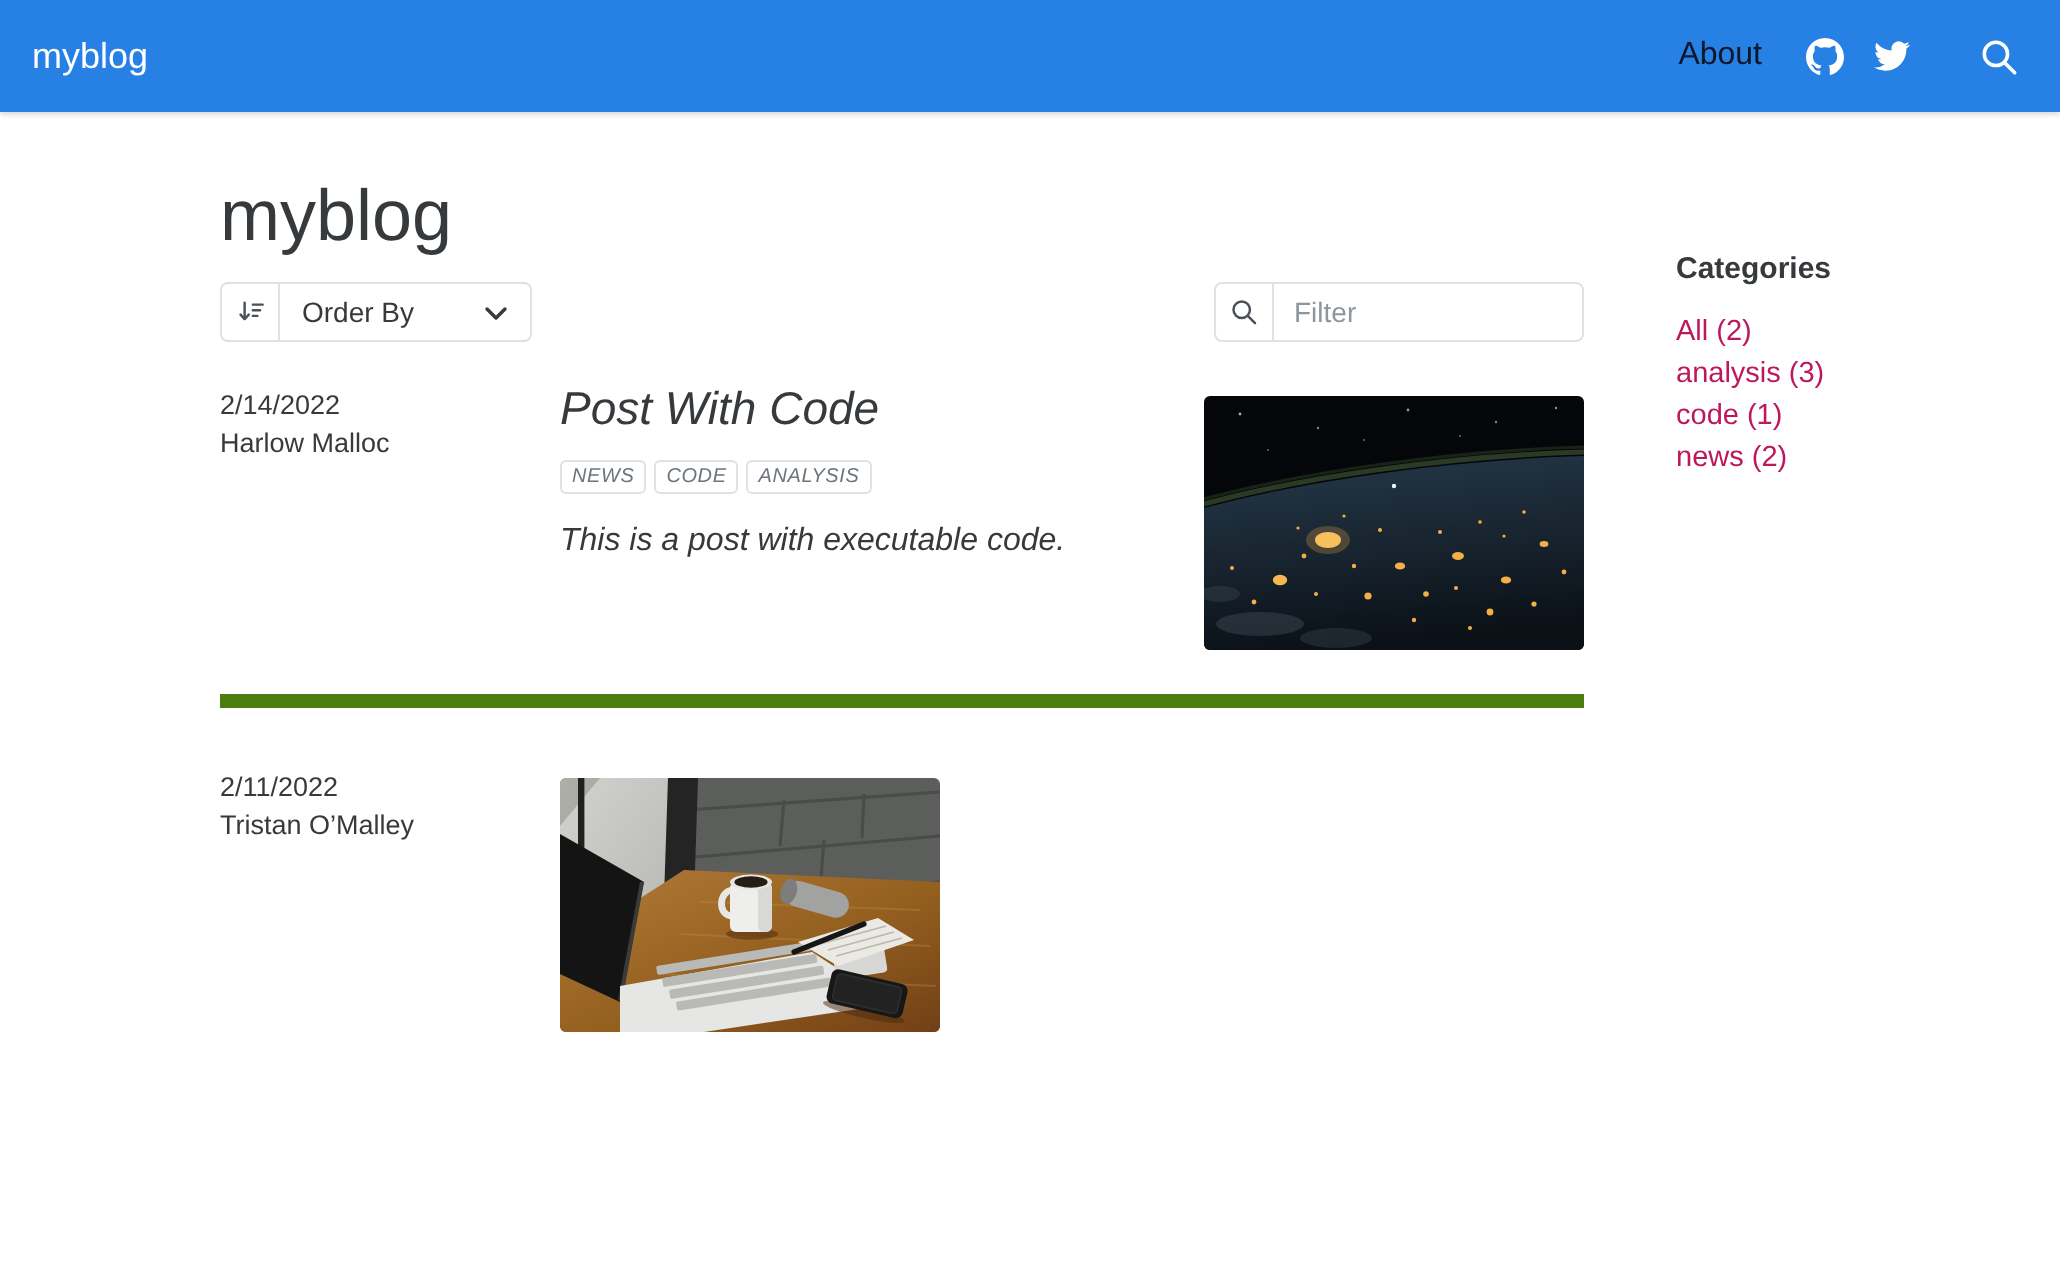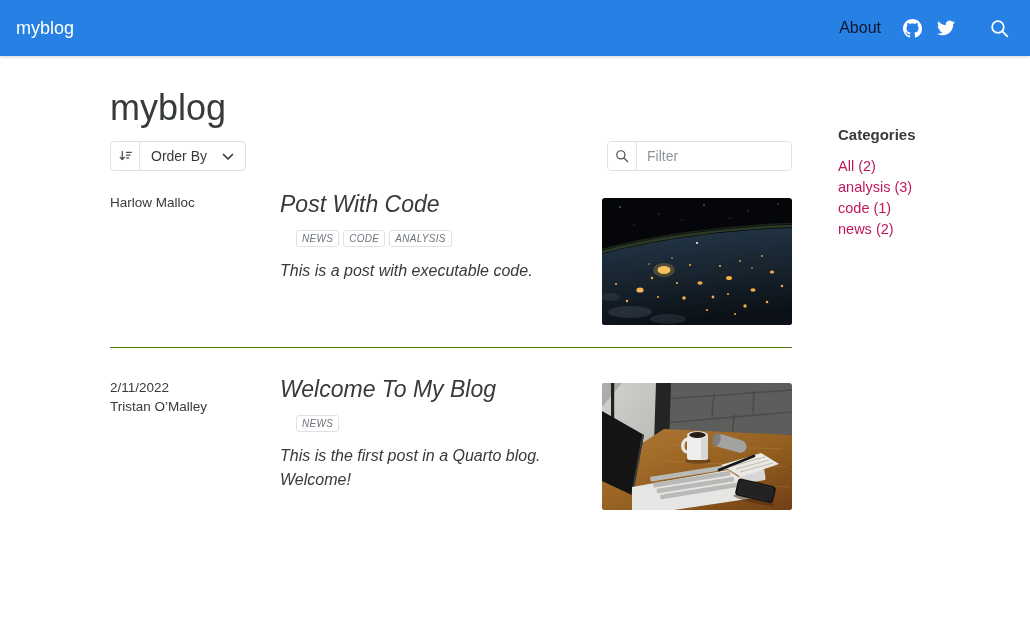--- a/index.html
+++ b/index.html
@@ -21,35 +21,35 @@
   .content { width:682px; flex:0 0 682px; }
   .sidebar { margin-left:46px; padding-top:38px; width:140px; }
 
   h1.page-title { font-size:36px; font-weight:400; line-height:1.1; margin:0 0 13px; color:#373a3c; }
 
   
   .toolbar { display:flex; justify-content:space-between; margin-bottom:20px; }
   .group { display:flex; height:30px; border:1px solid #dee2e6; border-radius:4px; background:#fff; align-items:stretch; }
   .group .icon-box { width:29px; display:flex; align-items:center; justify-content:center;
     border-right:1px solid #dee2e6; color:#495057; }
-  .orderby { width:136px; }
+  .orderby { width:156px; }
   .orderby .select { flex:1; display:flex; align-items:center; justify-content:space-between;
     padding:0 11px; font-size:14px; color:#373a3c; cursor:pointer; }
   .filter-group { width:185px; }
   .filter-group input { flex:1; min-width:0; border:none; outline:none; font-size:14px;
     padding:0 10px; color:#373a3c; background:transparent; font-family:"Liberation Sans",sans-serif; }
   .filter-group input::placeholder { color:#8d959d; }
 
   
   .post { display:grid; grid-template-columns:170px minmax(0,1fr) 190px; padding:0 0 22px; }
-  .post + .post { border-top:1px solid #4d7c0f; padding-top:28px; }
+  .post + .post { border-top:7px solid #4d7c0f; padding-top:28px; }
   .meta { font-size:13.5px; line-height:1.45; color:#373a3c; padding-top:2px; }
   .post-body { padding-right:12px;font-style:italic; }
   .post-title { font-size:23px; font-weight:400; line-height:1.2; margin:0 0 10px; color:#373a3c; cursor:pointer; }
-  .badges { margin-bottom:12px;margin-left:16px; }
+  .badges { margin-bottom:12px; }
   .badge { display:inline-block; border:1px solid #dee2e6; border-radius:3px; padding:2px 5px 2px;
     font-size:10px; letter-spacing:.3px; color:#6c757d; text-transform:uppercase; margin-right:4px; cursor:pointer; }
   .desc { font-size:16px; line-height:1.5; color:#373a3c; }
   .thumb { width:190px; height:127px; margin-top:7px; border-radius:3px; overflow:hidden; cursor:pointer; }
   .thumb svg { display:block; width:190px; height:127px; }
 
   
   .cat-heading { font-size:15px; font-weight:700; color:#373a3c; margin-bottom:13px; }
   .cat-item { font-size:14.5px; line-height:21px; color:#be185d; cursor:pointer; }
 </style>
@@ -108,20 +108,21 @@
               <circle cx="6.7" cy="6.7" r="4.7" stroke="#495057" stroke-width="1.4"></circle>
               <line x1="10.3" y1="10.3" x2="14.3" y2="14.3" stroke="#495057" stroke-width="1.4" stroke-linecap="round"></line>
             </svg>
         </span>
         <input type="text" placeholder="Filter" style="">
       </div>
     </div>
 
     <article class="post">
       <div class="meta">
+        <div>2/14/2022</div>
         <div>Harlow Malloc</div>
       </div>
       <div class="post-body">
         <h3 class="post-title">Post With Code</h3>
         <div class="badges">
           <span class="badge">NEWS</span><span class="badge">CODE</span><span class="badge">ANALYSIS</span>
         </div>
         <p class="desc">This is a post with executable code.</p>
       </div>
       <div class="thumb">
@@ -184,27 +185,20 @@
           <circle cx="95" cy="45" r="1.1" fill="#eef4fa"></circle>
         </svg>
       </div>
     </article>
 
     <article class="post">
       <div class="meta">
         <div>2/11/2022</div>
         <div>Tristan O’Malley</div>
       </div>
-      <div class="post-body">
-        <h3 class="post-title">Welcome To My Blog</h3>
-        <div class="badges">
-          <span class="badge">NEWS</span>
-        </div>
-        <p class="desc">This is the first post in a Quarto blog. Welcome!</p>
-      </div>
       <div class="thumb">
         <svg viewBox="0 0 190 127" preserveAspectRatio="none">
           <defs>
             <linearGradient id="deskGrad" x1="0" y1="0" x2="1" y2="1">
               <stop offset="0" stop-color="#b27a38"></stop>
               <stop offset="0.55" stop-color="#94601f"></stop>
               <stop offset="1" stop-color="#713f16"></stop>
             </linearGradient>
             <linearGradient id="winGrad" x1="0" y1="0" x2="1" y2="1">
               <stop offset="0" stop-color="#d2d3cf"></stop>

